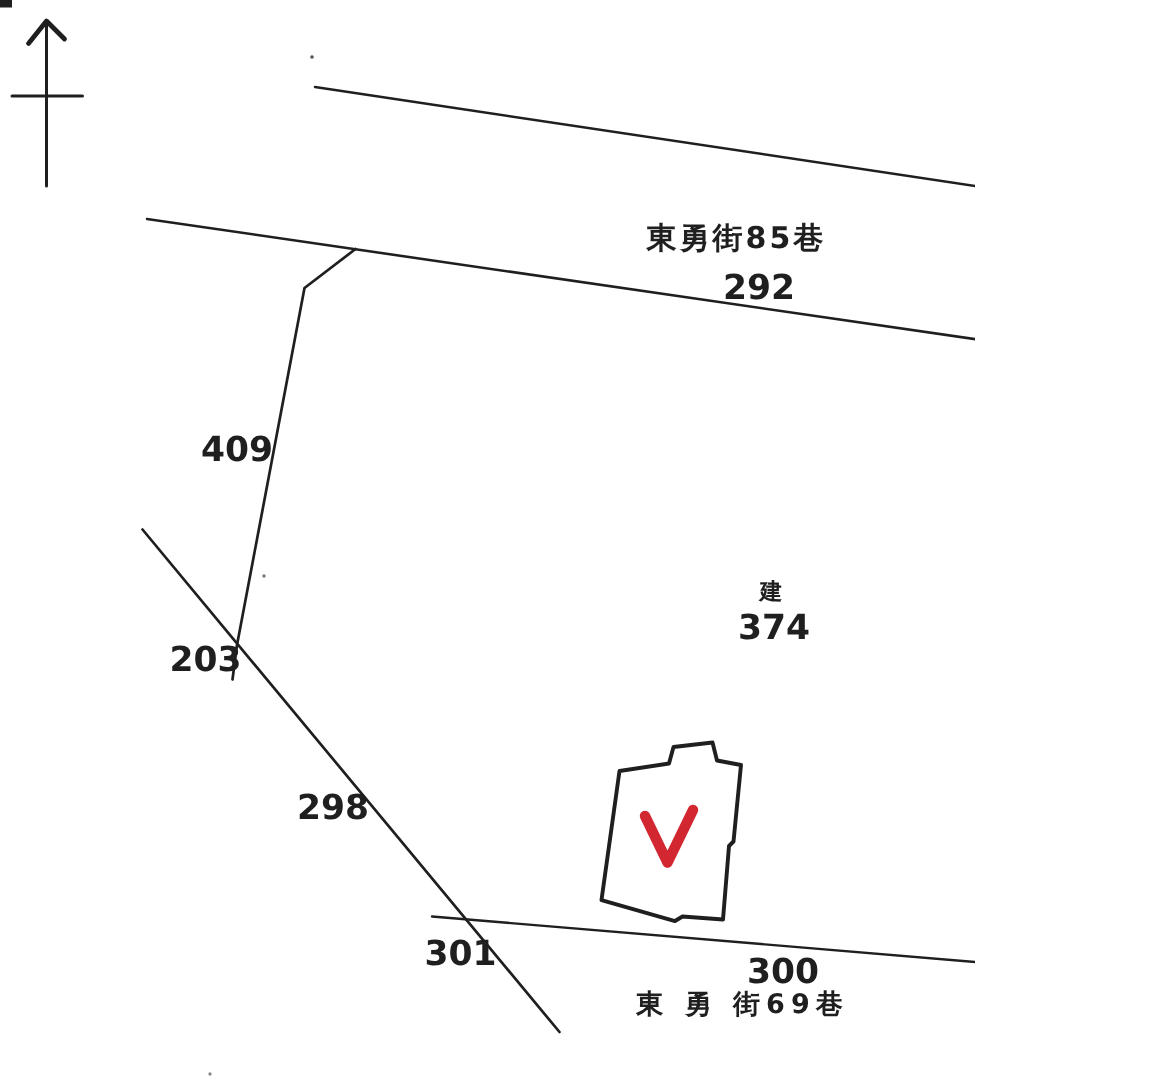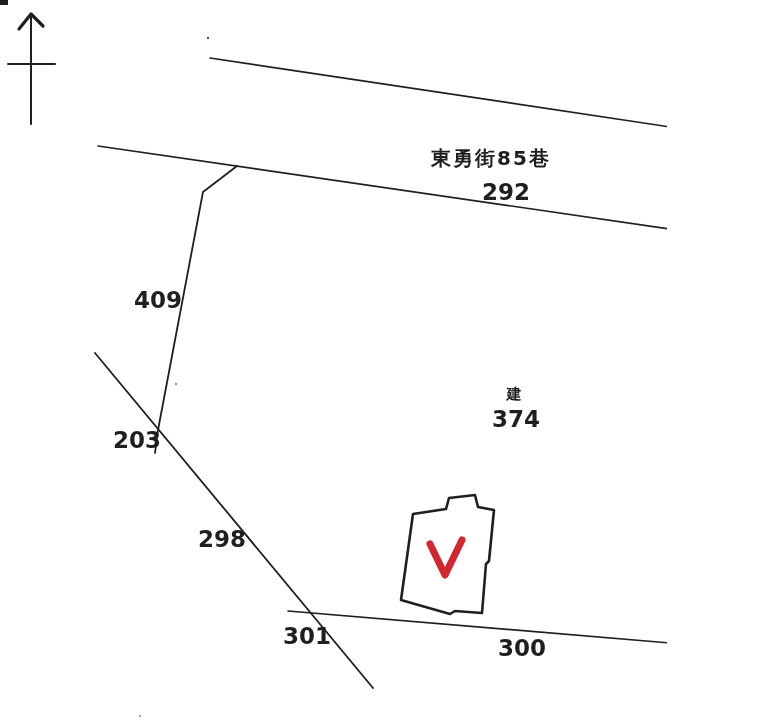--- a/index.html
+++ b/index.html
@@ -2,21 +2,20 @@
 <html><head>
 <meta charset="utf-8">
 <style>
   html,body{margin:0;padding:0;background:#ffffff;}
   .map-canvas{
     position:relative;
     width:650px;height:720px;
     background:#ffffff;
     overflow:hidden;
     font-family:"DejaVu Sans","Liberation Sans",sans-serif;
-    padding-left:17px;
   }
   svg{position:absolute;left:0;top:0;}
   .lbl{
     position:absolute;
     transform:translateX(-50%);
     white-space:nowrap;
     font-weight:bold;
     color:#1f1f1f;
     line-height:1;
     letter-spacing:0;
@@ -79,14 +78,15 @@
 
   <div class="lbl parcel-num" style="left:158px;top:289px;">409</div>
   <div class="lbl parcel-num" style="left:137px;top:429px;">203</div>
   <div class="lbl parcel-num" style="left:222px;top:528px;">298</div>
   <div class="lbl parcel-num" style="left:307px;top:625px;">301</div>
 
   <div class="lbl bldg-char" style="left:514px;top:387px;">建</div>
   <div class="lbl parcel-num" style="left:516px;top:408px;">374</div>
 
   <div class="lbl parcel-num" style="left:522px;top:615px;margin-top:22px;">300</div>
+  <div class="lbl street-name-bottom" style="left:495px;top:661px;">東 勇 街69巷</div>
 
 </div>
 
 </body></html>

